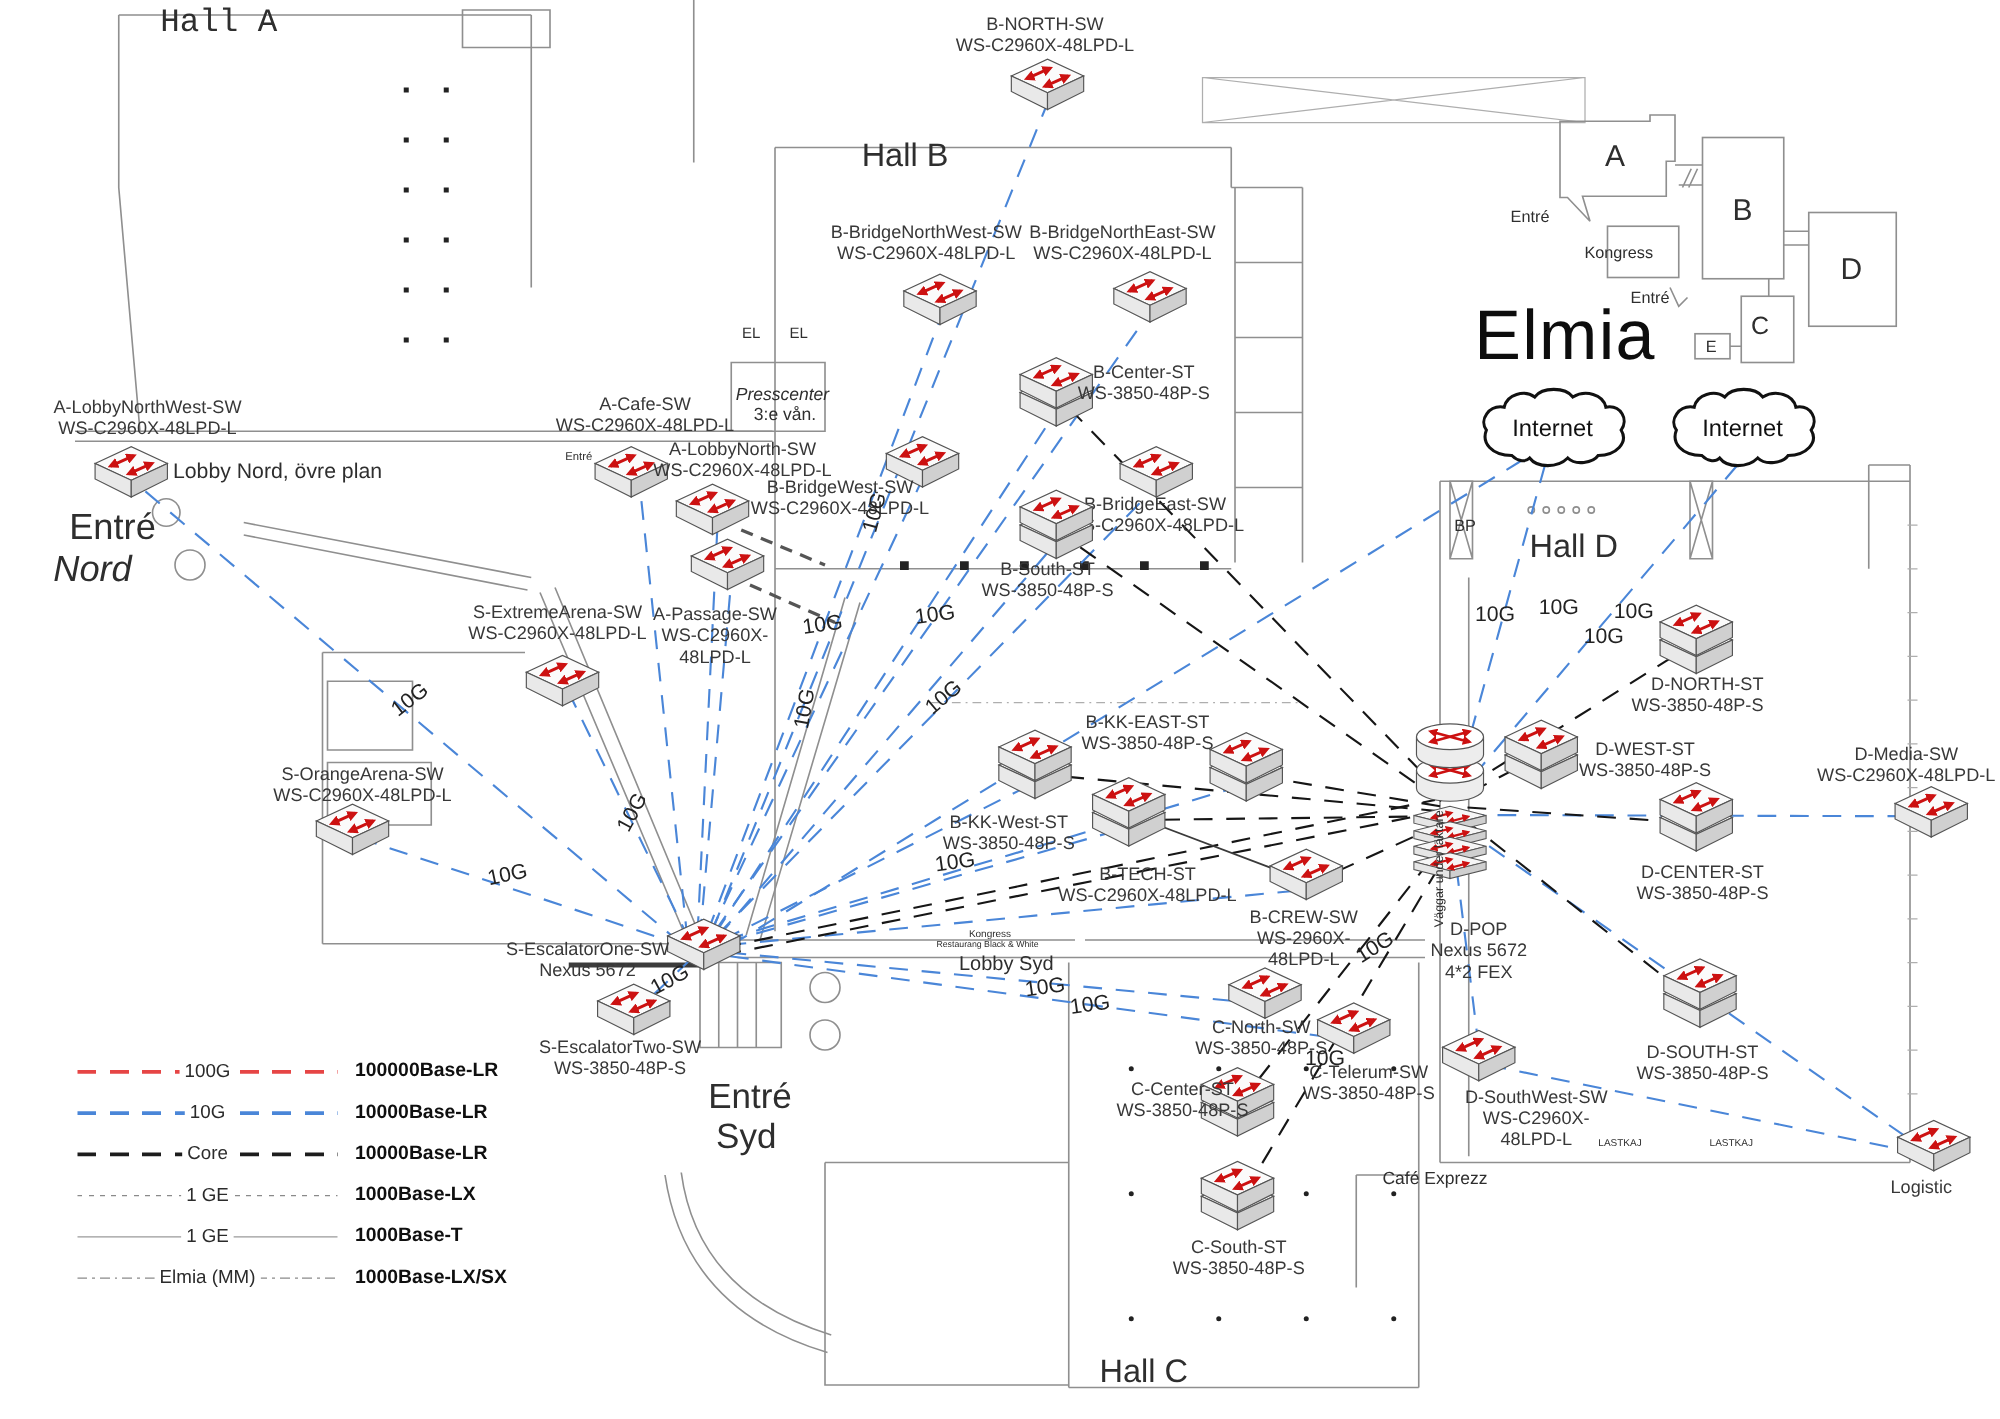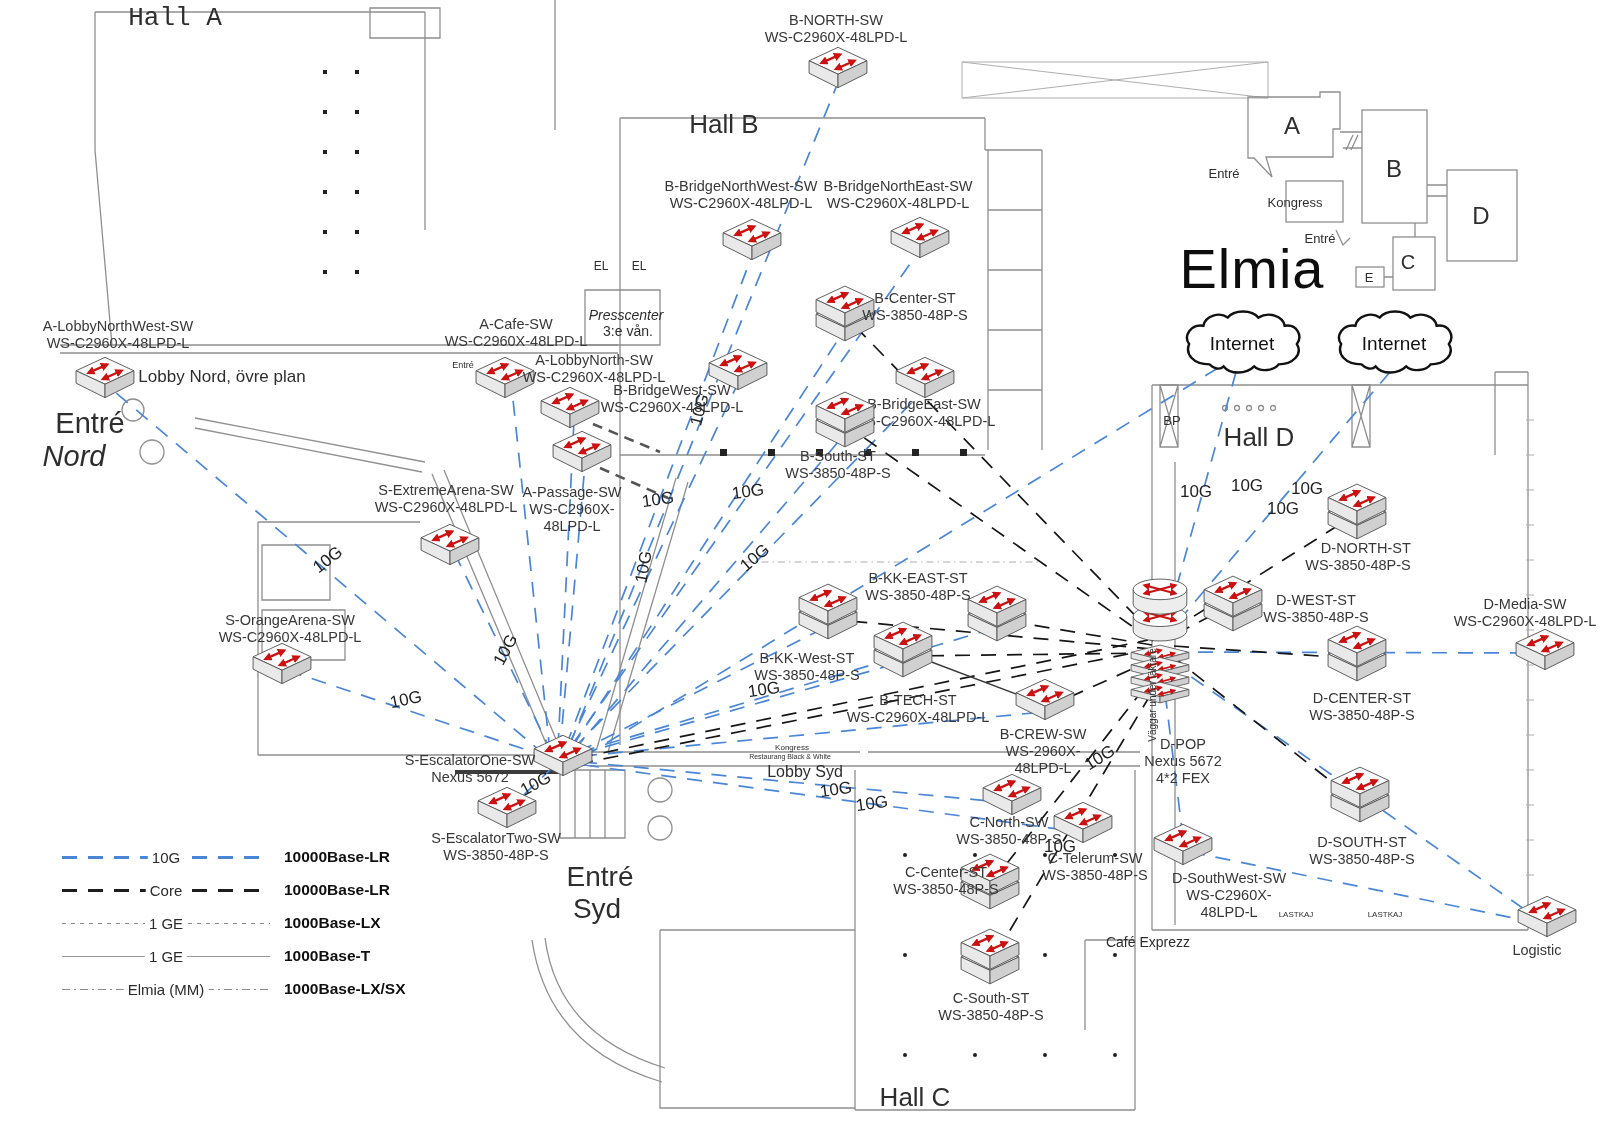--- a/index.html
+++ b/index.html
@@ -227,20 +227,27 @@
       <line x1="1154" y1="659" x2="1050" y2="706" class="lcore"></line>
       <line x1="593" y1="424" x2="660" y2="452" class="l1ge"></line>
       <line x1="600" y1="468" x2="668" y2="498" class="l1ge"></line>
       <line x1="913" y1="655" x2="1037" y2="702" class="l1get"></line>
     </svg>
 
   <div id="venue" style="left:1252px;top:268px">Elmia</div>
 
   <div id="legend">
       <div class="lrow">
+        <div class="lline s100g">
+          <div class="bar"></div>
+          <span class="spd">100G</span>
+        </div>
+        <span class="std">100000Base-LR</span>
+      </div>
+      <div class="lrow">
         <div class="lline s10g">
           <div class="bar"></div>
           <span class="spd">10G</span>
         </div>
         <span class="std">10000Base-LR</span>
       </div>
       <div class="lrow">
         <div class="lline score">
           <div class="bar"></div>
           <span class="spd">Core</span>

